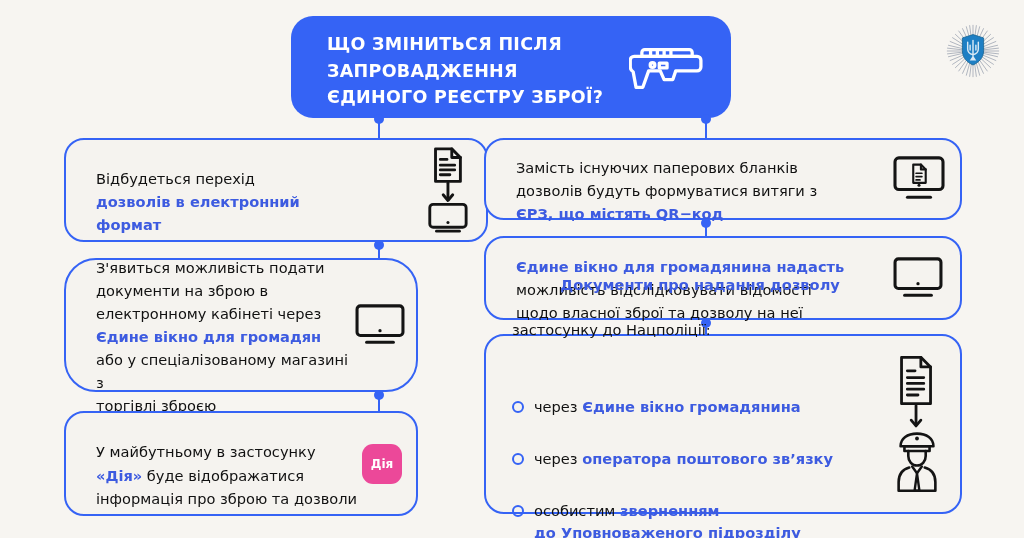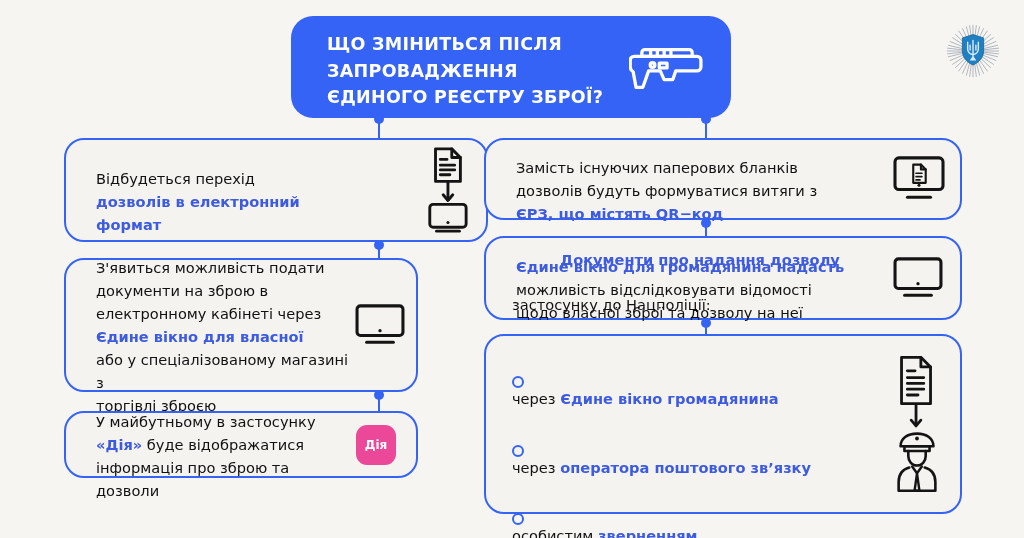--- a/index.html
+++ b/index.html
@@ -82,22 +82,22 @@
   }
   .card-icon {
     flex: 0 0 auto;
     display: flex;
     align-items: center;
     justify-content: center;
   }
 
   
   #card-l1 { left: 64px;  top: 138px; width: 424px; height: 104px; padding: 0 14px 0 30px; }
-  #card-l2 { left: 64px;  top: 258px; width: 354px; height: 134px; padding: 0 10px 0 30px; }
-  #card-l3 { left: 64px;  top: 411px; width: 354px; height: 67px;  padding: 0 20px 0 30px; }
+  #card-l2 { left: 64px;  top: 258px; width: 354px; height: 134px; padding: 0 10px 0 30px; border-radius: 32px; }
+  #card-l3 { left: 64px;  top: 411px; width: 354px; height: 105px;  padding: 0 14px 0 30px; }
 
   
   #card-r1 { left: 484px; top: 138px; width: 478px; height: 82px;  padding: 0 14px 0 30px; gap: 28px; }
   #card-r2 { left: 484px; top: 236px; width: 478px; height: 84px;  padding: 0 16px 0 30px; }
   #card-r3 { left: 484px; top: 334px; width: 478px; height: 180px; padding: 0 14px 0 26px; }
 
   
   .connector {
     position: absolute;
     width: 2.4px;
@@ -118,21 +118,20 @@
   
   .bullet-list {
     list-style: none;
     margin: 9px 0 0 0;
     padding: 0;
   }
   .bullet-row {
     display: flex;
     align-items: flex-start;
     margin-bottom: 7px;
-    flex-direction: column;
   }
   .bullet-dot {
     flex: 0 0 auto;
     width: 12px;
     height: 12px;
     border: 2.2px solid #3563f5;
     border-radius: 50%;
     margin: 5px 10px 0 0;
     box-sizing: border-box;
   }
@@ -255,21 +254,21 @@
         <path d="M15 89 h24"></path>
       </svg>
     </div>
   </div>
 
   <div class="card" id="card-l2">
     <div class="card-text">
       <span>З'явиться можливість подати
 документи на зброю в
 електронному кабінеті через</span>
-      <span class="hl">Єдине вікно для власної</span>
+      <span class="hl">Єдине вікно для громадян</span>
       <span>або у спеціалізованому магазині з
 торгівлі зброєю</span>
     </div>
     <div class="card-icon">
       <svg viewBox="0 0 54 46" width="52" height="44" fill="none" stroke="#141414" stroke-width="3.2" stroke-linejoin="round" stroke-linecap="round">
         <rect x="3" y="3" width="48" height="31" rx="3.5"></rect>
         <circle cx="27" cy="29" r="1.7" fill="#141414" stroke="none"></circle>
         <path d="M13 41 h28"></path>
       </svg>
     </div>

